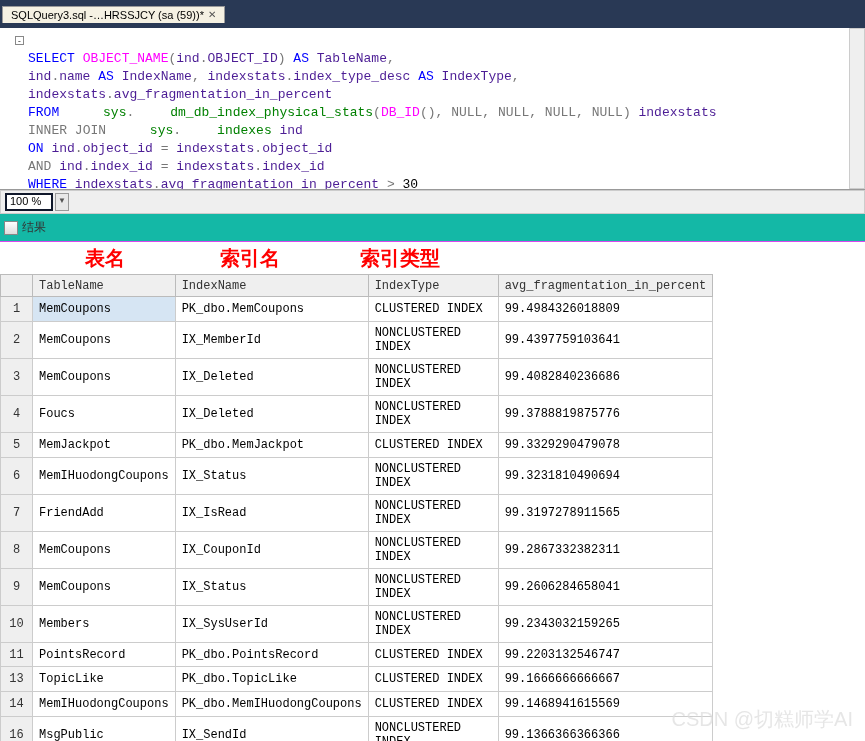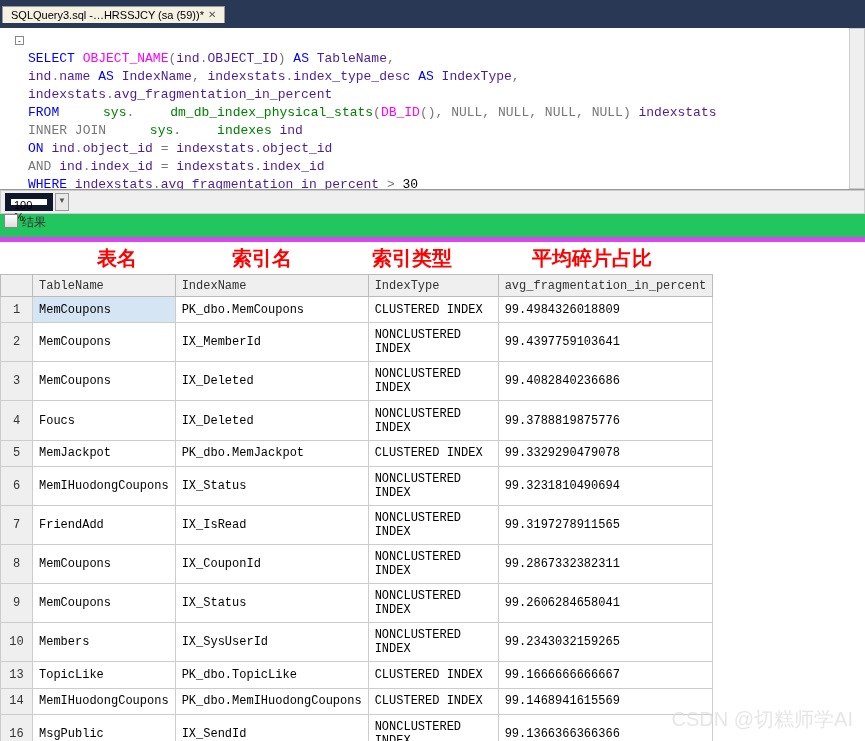--- a/index.html
+++ b/index.html
@@ -85,39 +85,40 @@
   height: 24px;
   display: flex;
   align-items: center;
   padding: 0 4px;
   gap: 2px;
 }
 .zoom-input {
   width: 48px;
   height: 18px;
   font-size: 11px;
-  border: 6px solid #0f172a;
+  border: 2px solid #0f172a;
   background: #fff;
   padding: 0 3px;
 }
 .dd-btn {
   width: 14px;
   height: 18px;
   border: 1px solid #999;
   background: #e8e8e8;
   font-size: 8px;
   text-align: center;
   line-height: 14px;
   color: #555;
 }
 .results-header {
-  background: #22c55e;
-  border-bottom: 5px solid #d946ef;
+  background: #14b8a6;
+  border-bottom: 1px solid #d946ef;
   height: 28px;
   display: flex;
+  align-items: center;
   padding: 0 4px;
   gap: 4px;
 }
 .results-icon {
   width: 14px;
   height: 14px;
   border: 1px solid #888;
   background: linear-gradient(#fff, #ddd);
 }
 .results-label {
@@ -132,21 +133,20 @@
   padding-left: 78px;
   gap: 0;
   font-family: "Microsoft YaHei", SimHei, sans-serif;
   font-size: 20px;
   font-weight: bold;
   color: #ff0000;
   position: relative;
 }
 .annot {
   text-shadow: -1px -1px 0 #fff, 1px -1px 0 #fff, -1px 1px 0 #fff, 1px 1px 0 #fff;
-  margin-left: 12px;
 }
 .annot1 { position: absolute; left: 85px; }
 .annot2 { position: absolute; left: 220px; }
 .annot3 { position: absolute; left: 360px; }
 .annot4 { position: absolute; left: 520px; }
 .grid-wrap {
   background: #fff;
   height: 480px;
   overflow: hidden;
   display: flex;
@@ -227,21 +227,20 @@
 
 <div class="results-header">
   <div class="results-icon"></div>
   <span class="results-label">结果</span>
 </div>
 
 <div class="annot-row">
   <span class="annot annot1">表名</span>
   <span class="annot annot2">索引名</span>
   <span class="annot annot3">索引类型</span>
-  <span class="annot annot4">平均碎片占比</span>
 </div>
 
 <div class="grid-wrap">
   <table class="grid">
     <thead>
       <tr>
         <th></th>
         <th class="col-tn">TableName</th>
         <th class="col-in">IndexName</th>
         <th class="col-it">IndexType</th>
@@ -313,20 +312,27 @@
           <td>99.2606284658041</td>
         </tr>
         <tr>
           <td class="rownum">10</td>
           <td class="">Members</td>
           <td>IX_SysUserId</td>
           <td>NONCLUSTERED INDEX</td>
           <td>99.2343032159265</td>
         </tr>
         <tr>
+          <td class="rownum">11</td>
+          <td class="">PointsRecord</td>
+          <td>PK_dbo.PointsRecord</td>
+          <td>CLUSTERED INDEX</td>
+          <td>99.2203132546747</td>
+        </tr>
+        <tr>
           <td class="rownum">13</td>
           <td class="">TopicLike</td>
           <td>PK_dbo.TopicLike</td>
           <td>CLUSTERED INDEX</td>
           <td>99.1666666666667</td>
         </tr>
         <tr>
           <td class="rownum">14</td>
           <td class="">MemIHuodongCoupons</td>
           <td>PK_dbo.MemIHuodongCoupons</td>

